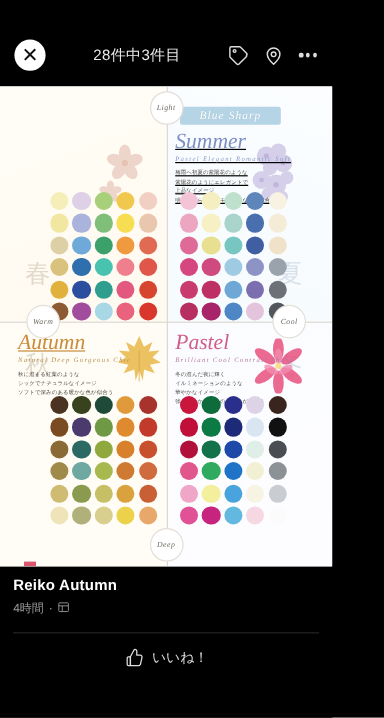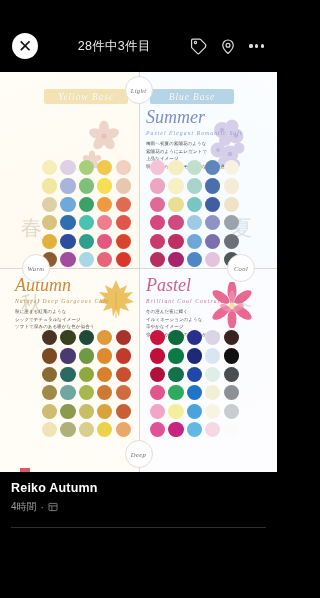--- a/index.html
+++ b/index.html
@@ -79,26 +79,26 @@
   }
   .season-desc {
     font-size: 4.5px; line-height: 1.72; margin-top: 4px;
     color: #4d4a46; letter-spacing: .1px;
   }
 
   .s-spring { left: 15px; top: 36px; }
   .s-spring .season-title { color: #d06a7d; }
   .s-spring .season-kw { color: #c98a6a; }
 
-  .s-summer { left: 146px; top: 36px; }
+  .s-summer { left: 146px; top: 36px; text-decoration: underline; }
   .s-summer .season-title { color: #7c8fc4; }
   .s-summer .season-kw { color: #8a9cc9; }
 
   .s-autumn { left: 15px; top: 204px; }
-  .s-autumn .season-title { color: #c98b3a; }
+  .s-autumn .season-title { color: #c98b3a; text-decoration: underline; }
   .s-autumn .season-kw { color: #b99050; }
 
   .s-winter { left: 146px; top: 204px; }
   .s-winter .season-title { color: #cf5f86; }
   .s-winter .season-kw { color: #b5789c; }
 
   
   .swatches {
     position: absolute;
     display: grid; grid-template-columns: repeat(5, 15.2px);
@@ -203,22 +203,21 @@
     <div class="chart">
 
       <div class="quad q-spring"></div>
       <div class="quad q-summer"></div>
       <div class="quad q-autumn"></div>
       <div class="quad q-winter"></div>
 
       <div class="axis-v"></div>
       <div class="axis-h"></div>
 
-      <div class="banner banner-yellow">Yellow Base</div>
-      <div class="banner banner-blue">Blue Base</div>
+      <div class="banner banner-blue">Blue Sharp</div>
 
       <div class="kanji k-haru">春</div>
       <div class="kanji k-aki">秋</div>
       <div class="kanji k-natsu">夏</div>
       <div class="kanji k-fuyu">冬</div>
 
       <span class="floral fl-spring">
         <svg width="46" height="52" viewBox="0 0 46 52">
           <g fill="#eccfc4" opacity=".85">
             <g transform="translate(24,16)">
@@ -488,18 +487,27 @@
         <svg width="10" height="10" viewBox="0 0 16 16" fill="none" stroke="#9a9a9a" stroke-width="1.2">
           <rect x="1.6" y="2.2" width="12.8" height="11.6" rx="1"></rect>
           <path d="M1.6 6.2h12.8M6.2 6.2v7.6"></path>
         </svg>
       </span>
     </div>
     <div class="divider"></div>
   </div>
 
   <div class="actions">
+    <div class="action">
+      <span>
+        <svg width="16" height="16" viewBox="0 0 24 24" fill="none" stroke="#dcdcdc" stroke-width="1.6" stroke-linecap="round" stroke-linejoin="round">
+          <path d="M7 22V11l4.5-8.5A2 2 0 0 1 15 3.7V9h4.4a2.2 2.2 0 0 1 2.1 2.7l-1.7 7.6A2.6 2.6 0 0 1 17.3 22z"></path>
+          <path d="M7 11H4.4A1.4 1.4 0 0 0 3 12.4v8.2c0 .8.6 1.4 1.4 1.4H7z"></path>
+        </svg>
+      </span>
+      <span>いいね！</span>
+    </div>
   </div>
 
   <div class="homebar-wrap">
     
   </div>
 </div>
 
 </body></html>

